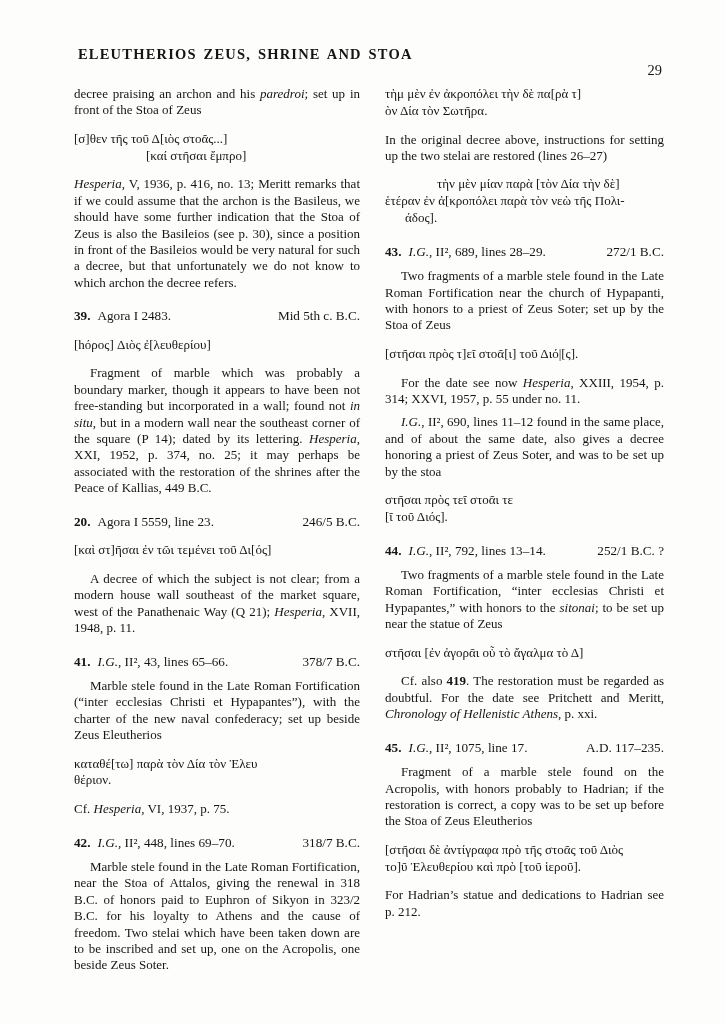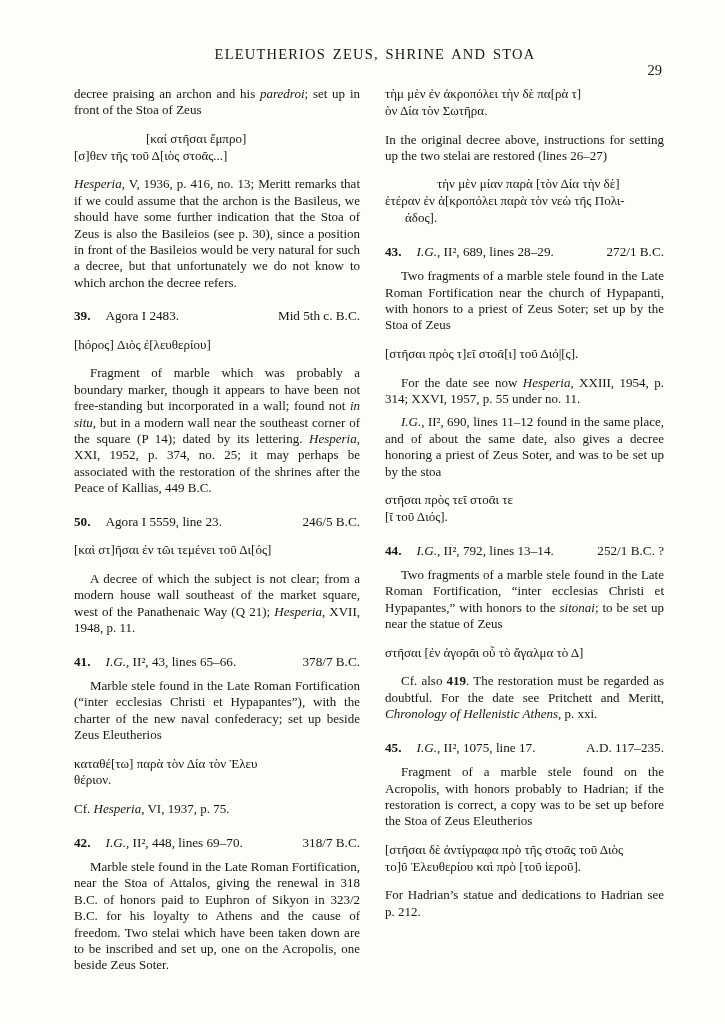--- a/index.html
+++ b/index.html
@@ -20,27 +20,26 @@
     padding: 46px 51px 0 74px;
     overflow: hidden;
   }
   .pheader {
     position: relative;
     height: 18px;
     margin-bottom: 22px;
   }
   .ptitle {
     position: absolute;
-    left: 14px;
+    left: 4px;
     right: 12px;
-    text-align: center;
     font-size: 14.5px;
     letter-spacing: 1.2px;
     word-spacing: 2px;
-    font-weight: 400;
+    font-weight: 700;
     white-space: nowrap;
   }
   .pnum {
     position: absolute;
     right: 12px;
     top: 16px;
     font-size: 14.5px;
   }
   .cols {
     display: flex;
@@ -70,55 +69,55 @@
   .gline.ind3 { margin-left: 52px; }
 
   .entry-head {
     display: flex;
     align-items: baseline;
     margin: 17px 0 8px 0;
     font-size: 13.2px;
     line-height: 16.4px;
     white-space: nowrap;
   }
-  .eno { font-weight: bold; margin-right: 15px; }
+  .eno { font-weight: bold; margin-right: 7px; }
   .eref { }
   .edate { margin-left: auto; padding-left: 8px; }
 
   .col > :first-child { margin-top: 0; }
   i { font-style: italic; }
   b { font-weight: bold; }
 </style>
 </head>
 <body>
 
 <div class="page">
   <div class="pheader">
     <div class="ptitle">ELEUTHERIOS ZEUS, SHRINE AND STOA</div>
     <div class="pnum">29</div>
   </div>
   <div class="cols">
     <div class="col col-left">
         <p class="para">decree praising an archon and his <i>paredroi</i>; set up in front of the Stoa of Zeus</p>
         <div class="greek">
+          <div class="gline ind0">[σ]θεν τῆς τοῦ Δ[ιὸς στοᾶς...]</div>
           <div class="gline ind2">[καί στῆσαι ἔμπρο]</div>
-          <div class="gline ind0">[σ]θεν τῆς τοῦ Δ[ιὸς στοᾶς...]</div>
         </div>
         <p class="para"><i>Hesperia</i>, V, 1936, p. 416, no. 13; Meritt remarks that if we could assume that the archon is the Basileus, we should have some further indication that the Stoa of Zeus is also the Basileios (see p. 30), since a position in front of the Basileios would be very natural for such a decree, but that unfortunately we do not know to which archon the decree refers.</p>
         <div class="entry-head">
           <span class="eno">39.</span>
           <span class="eref">Agora I 2483.</span>
           <span class="edate">Mid 5th c. B.C.</span>
         </div>
         <div class="greek">
           <div class="gline ind0">[hόρος] Διὸς ἐ[λευθερίου]</div>
         </div>
         <p class="para fi">Fragment of marble which was probably a boundary marker, though it appears to have been not free-standing but incorporated in a wall; found not <i>in situ</i>, but in a modern wall near the southeast corner of the square (P 14); dated by its lettering. <i>Hesperia</i>, XXI, 1952, p. 374, no. 25; it may perhaps be associated with the restoration of the shrines after the Peace of Kallias, 449 B.C.</p>
         <div class="entry-head">
-          <span class="eno">50.</span>
+          <span class="eno">20.</span>
           <span class="eref">Agora I 5559, line 23.</span>
           <span class="edate">246/5 B.C.</span>
         </div>
         <div class="greek">
           <div class="gline ind0">[καὶ στ]ῆσαι ἐν τῶι τεμένει τοῦ Δι[ός]</div>
         </div>
         <p class="para fi">A decree of which the subject is not clear; from a modern house wall southeast of the market square, west of the Panathenaic Way (Q 21); <i>Hesperia</i>, XVII, 1948, p. 11.</p>
         <div class="entry-head">
           <span class="eno">41.</span>
           <span class="eref"><i>I.G.</i>, II², 43, lines 65–66.</span>

